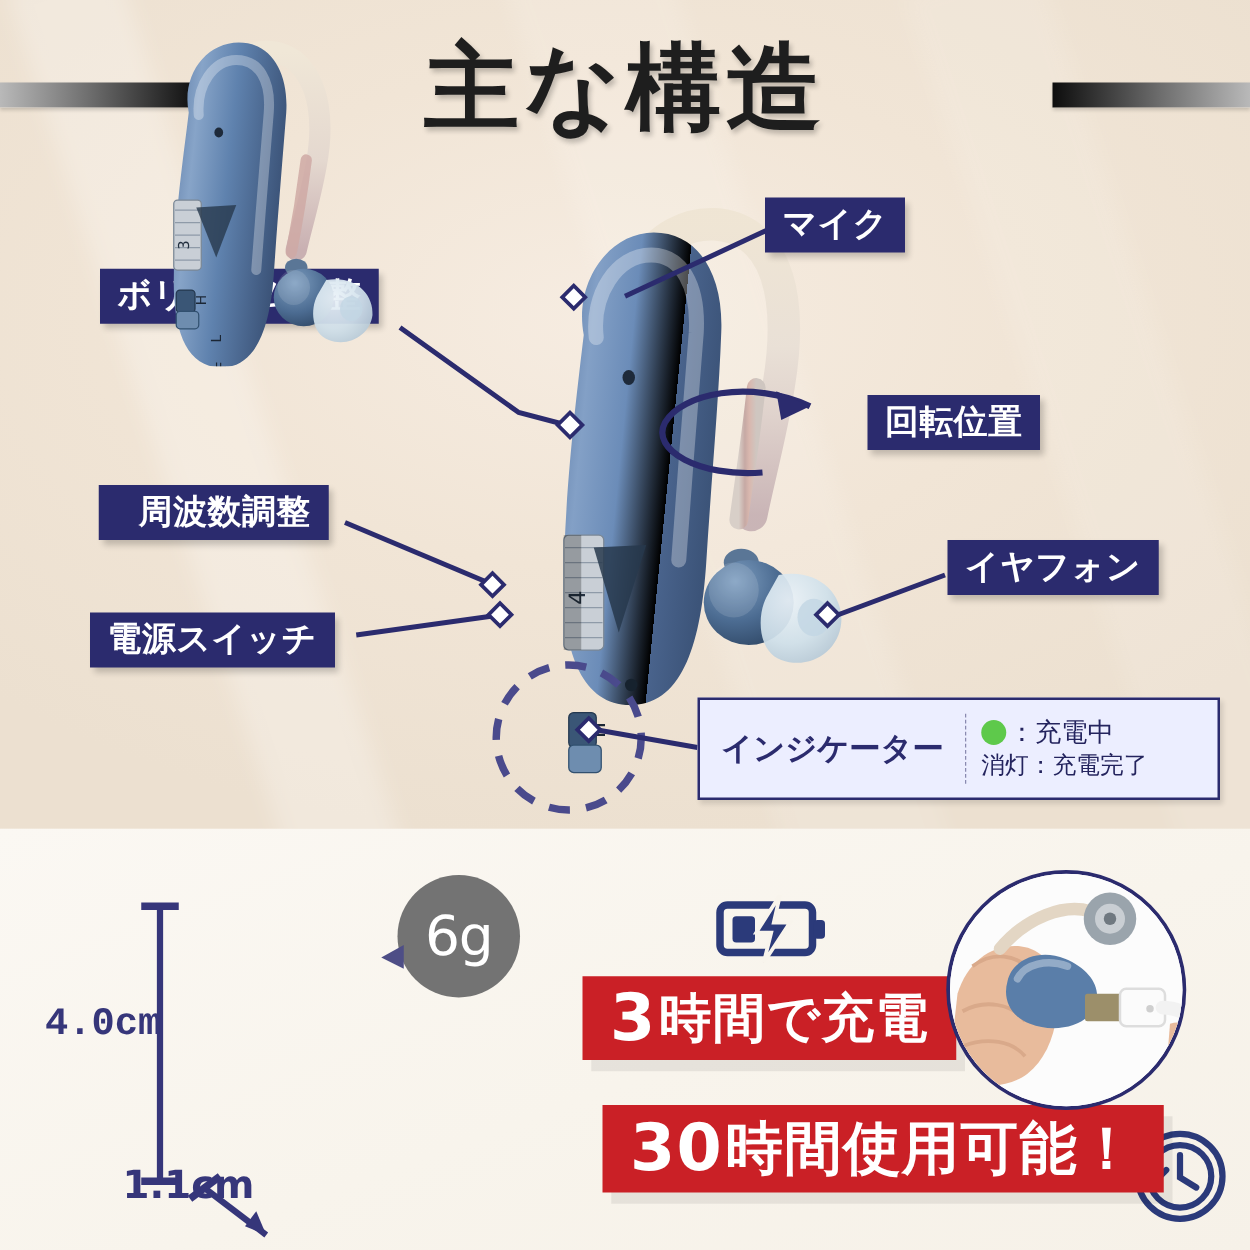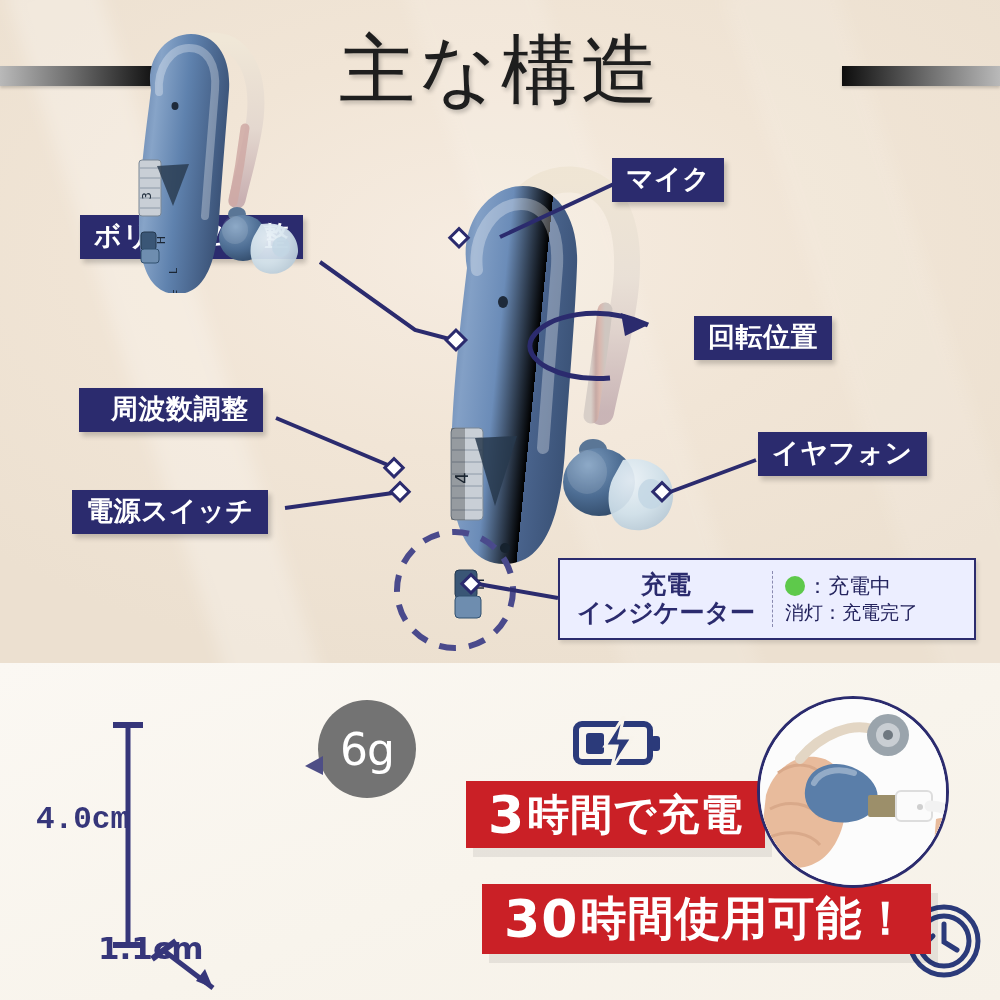--- a/index.html
+++ b/index.html
@@ -22,21 +22,21 @@
   .paper-streak {
     position: absolute; background: rgba(255,255,255,0.25);
     filter: blur(8px); transform: rotate(-18deg);
   }
 
   
   .header { position: absolute; left: 0; top: 0; width: 1000px; height: 150px; }
   .title {
     position: absolute; left: 0; top: 32px; width: 1000px;
     text-align: center;
-    font-size: 76px; font-weight: normal; color: #1e1e1e;
+    font-size: 76px; font-weight: bold; color: #1e1e1e;
     letter-spacing: 4px; line-height: 1;
     text-shadow: 2px 3px 4px rgba(0,0,0,0.22);
     font-family: "DejaVu Sans", "Liberation Sans", sans-serif;
   }
   .bar { position: absolute; top: 66px; height: 20px; box-shadow: 0 2px 3px rgba(0,0,0,.18); }
   .bar-left  { left: 0;   width: 158px; background: linear-gradient(to right, #b9b9b9 0%, #6e6e6e 45%, #0d0d0d 100%); }
   .bar-right { right: 0;  width: 158px; background: linear-gradient(to left,  #b9b9b9 0%, #6e6e6e 45%, #0d0d0d 100%); }
 
   
   .device-top { position: absolute; left: 355px; top: 150px; width: 360px; height: 470px; }
@@ -262,21 +262,20 @@
 
     <div class="label-box" style="left:80px; top:215px;">ボリューム調整</div>
     <div class="label-box" style="left:79px; top:388px;padding-left:32px;">周波数調整</div>
     <div class="label-box" style="left:72px; top:490px;">電源スイッチ</div>
     <div class="label-box" style="left:612px; top:158px;">マイク</div>
     <div class="label-box" style="left:694px; top:316px;">回転位置</div>
     <div class="label-box" style="left:758px; top:432px;">イヤフォン</div>
 
     <div class="charge-box">
       <div class="charge-title">
-        <div>充電</div>
         <div>インジケーター</div>
       </div>
       <div class="charge-sep"></div>
       <div class="charge-states">
         <div class="charge-row">
           <span class="green-dot"></span>
           <span>：充電中</span>
         </div>
         <div class="charge-row small-ja">
           <span>消灯：充電完了</span>

